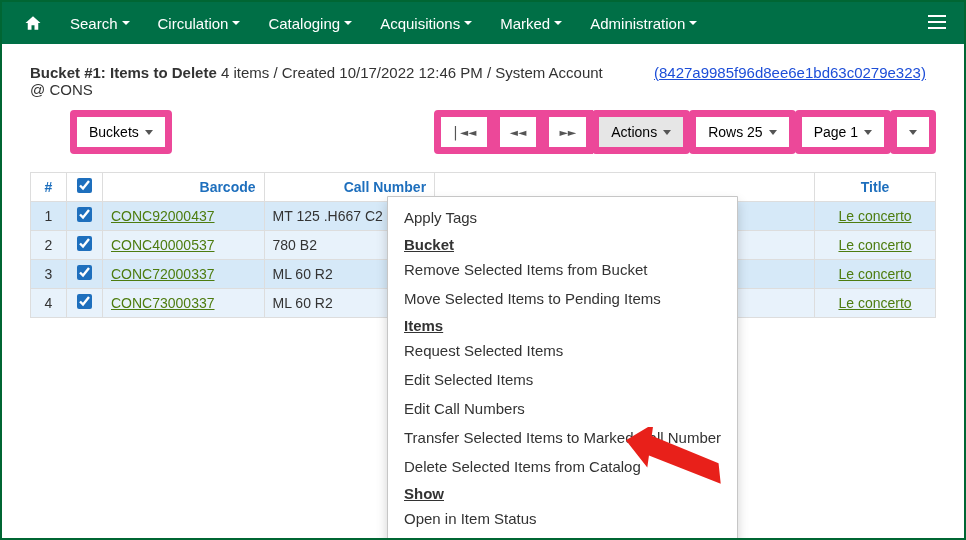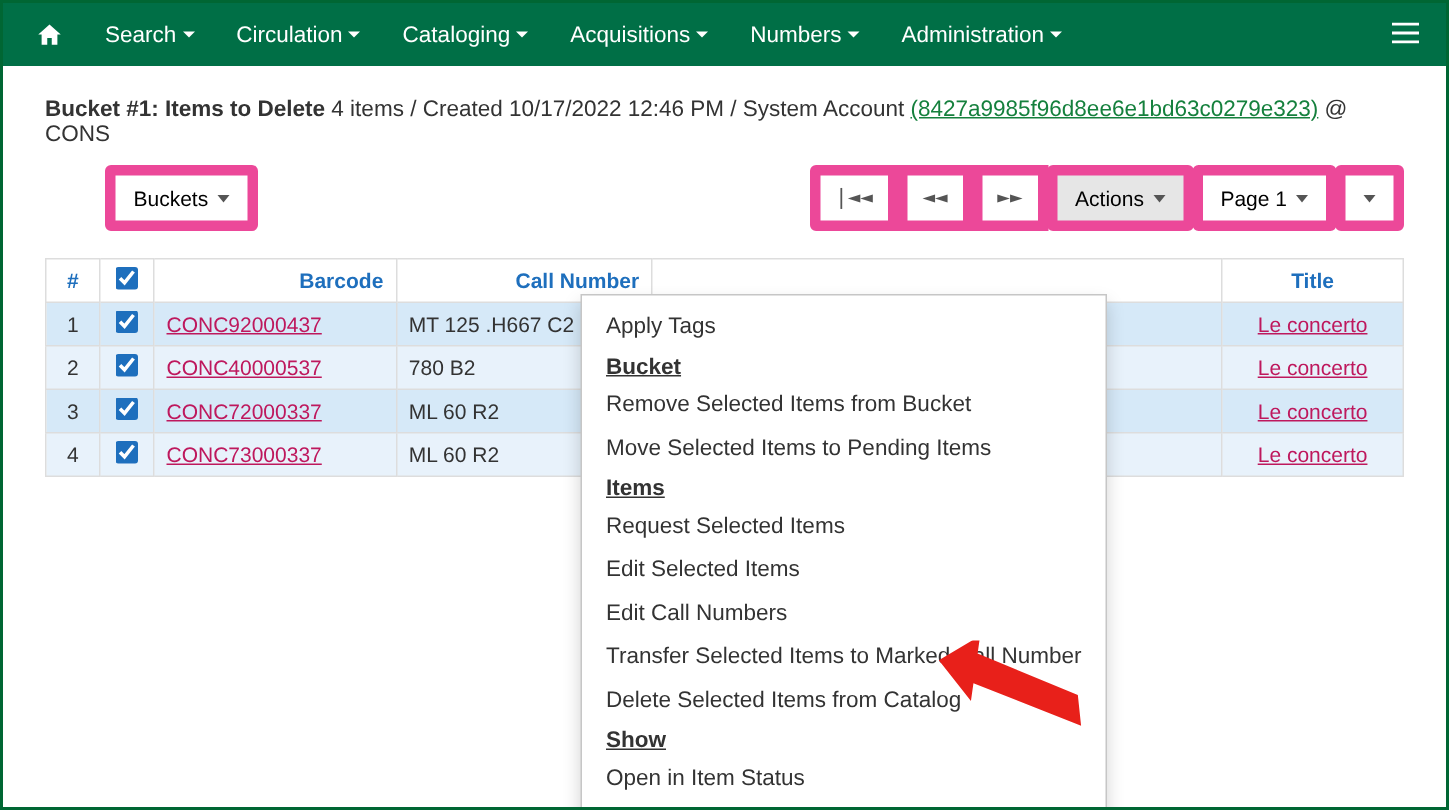--- a/index.html
+++ b/index.html
@@ -10,38 +10,38 @@
 .nav-item { color: #fff; padding: 0 14px; height: 42px; display: flex; align-items: center; cursor: pointer; font-size: 15px; }
 .caret { display: inline-block; width: 0; height: 0; margin-left: 4px; border-left: 4px solid transparent; border-right: 4px solid transparent; border-top: 4px solid #fff; }
 .home-icon svg { fill: #fff; }
 .hamburger { color: #fff; cursor: pointer; padding: 0 10px; }
 .content { padding: 20px 28px; }
 .tabs { border-bottom: 1px solid #ddd; margin-bottom: 18px; }
 .tab { display: inline-block; padding: 10px 18px; color: #1e6fbd; cursor: pointer; border-top-left-radius: 4px; border-top-right-radius: 4px;}
 .tab.active { border: 1px solid #ddd; border-bottom: 1px solid #fff; background: #fff; color: #555; margin-bottom: -1px; }
 .bucket-header { font-size: 15px; margin-bottom: 12px; }
 .bucket-header b { font-weight: bold; }
-.bucket-link { color: #15803d; }
+.bucket-link { color: #1d4ed8; margin-left: 47px; }
 .toolbar { display: flex; justify-content: space-between; margin-bottom: 18px; align-items: flex-start; }
 .btn { border: 7px solid #ec4899; background: #fff; border-radius: 4px; padding: 7px 12px; font-size: 14px; cursor: pointer; display: inline-flex; align-items: center; }
 .btn.active-btn { background: #e6e6e6; }
 .btn-group { display: inline-flex; }
 .btn-group .btn { border-radius: 0; margin-left: -1px; }
 .btn-group .btn:first-child { border-radius: 4px 0 0 4px; margin-left: 0; }
 .btn-group-r { display: flex; gap: 0; }
 .btn-group-r > * { margin-left: -1px; }
 .btn-group-r > *:first-child { margin-left: 0; }
 .caret-d { display: inline-block; width: 0; height: 0; margin-left: 6px; border-left: 4px solid transparent; border-right: 4px solid transparent; border-top: 5px solid #555; }
 table { width: 100%; border-collapse: collapse; }
 th, td { border: 1px solid #ddd; padding: 5px 8px; text-align: left; font-size: 14px; }
 th { color: #1e6fbd; text-align: right; font-weight: bold; background: #fff; cursor: pointer; }
 th.nosort { cursor: default; }
 tbody tr { background: #d6e9f8; }
 tbody tr:nth-child(even) { background: #e8f2fb; }
-td a { color: #be185d; text-decoration: underline; }
+td a { color: #4d7c0f; text-decoration: underline; }
 .col-num { width: 36px; text-align: center; }
 .col-check { width: 36px; text-align: center; }
 .col-title { text-align: center; }
 .dropdown-menu { position: absolute; background: #fff; border: 1px solid #c6c6c6; border-radius: 0 0 4px 4px; box-shadow: 0 6px 12px rgba(0,0,0,.175); padding: 6px 0; min-width: 320px; z-index: 100; left: 385px; top: 194px; }
 .dropdown-menu .item { padding: 6px 16px; cursor: pointer; font-size: 15px; color: #333; }
 .dropdown-menu .hdr { padding: 4px 16px 2px 16px; font-weight: bold; text-decoration: underline; font-size: 15px; }
 input[type=checkbox] { width: 15px; height: 15px; accent-color: #1e6fbd; }
 .arrow { position: absolute; left: 622px; top: 425px; z-index: 200; pointer-events: none; }
 .page-nav-btn { font-family: monospace; font-size: 14px; color: #555; padding: 7px 10px; }
 </style>
@@ -66,21 +66,21 @@
         </div>
       <div class="nav-item">
           <span>Cataloging</span>
           <span class="caret"></span>
         </div>
       <div class="nav-item">
           <span>Acquisitions</span>
           <span class="caret"></span>
         </div>
       <div class="nav-item">
-          <span>Numbers</span>
+          <span>Marked</span>
           <span class="caret"></span>
         </div>
       <div class="nav-item">
           <span>Administration</span>
           <span class="caret"></span>
         </div>
     </div>
     <div class="hamburger">
       <svg width="18" height="14" viewBox="0 0 18 14" fill="#fff">
           <rect width="18" height="2"></rect>
@@ -107,20 +107,24 @@
           </button>
       </div>
       <div class="btn-group-r">
         <div class="btn-group">
           <button class="btn page-nav-btn">|◄◄</button>
           <button class="btn page-nav-btn">◄◄</button>
           <button class="btn page-nav-btn">►►</button>
         </div>
         <button class="btn active-btn">
             <span>Actions</span>
+            <span class="caret-d"></span>
+          </button>
+        <button class="btn">
+            <span>Rows 25</span>
             <span class="caret-d"></span>
           </button>
         <button class="btn">
             <span>Page 1</span>
             <span class="caret-d"></span>
           </button>
         <button class="btn">
             <span class="caret-d" style="margin-left:0"></span>
           </button>
       </div>

